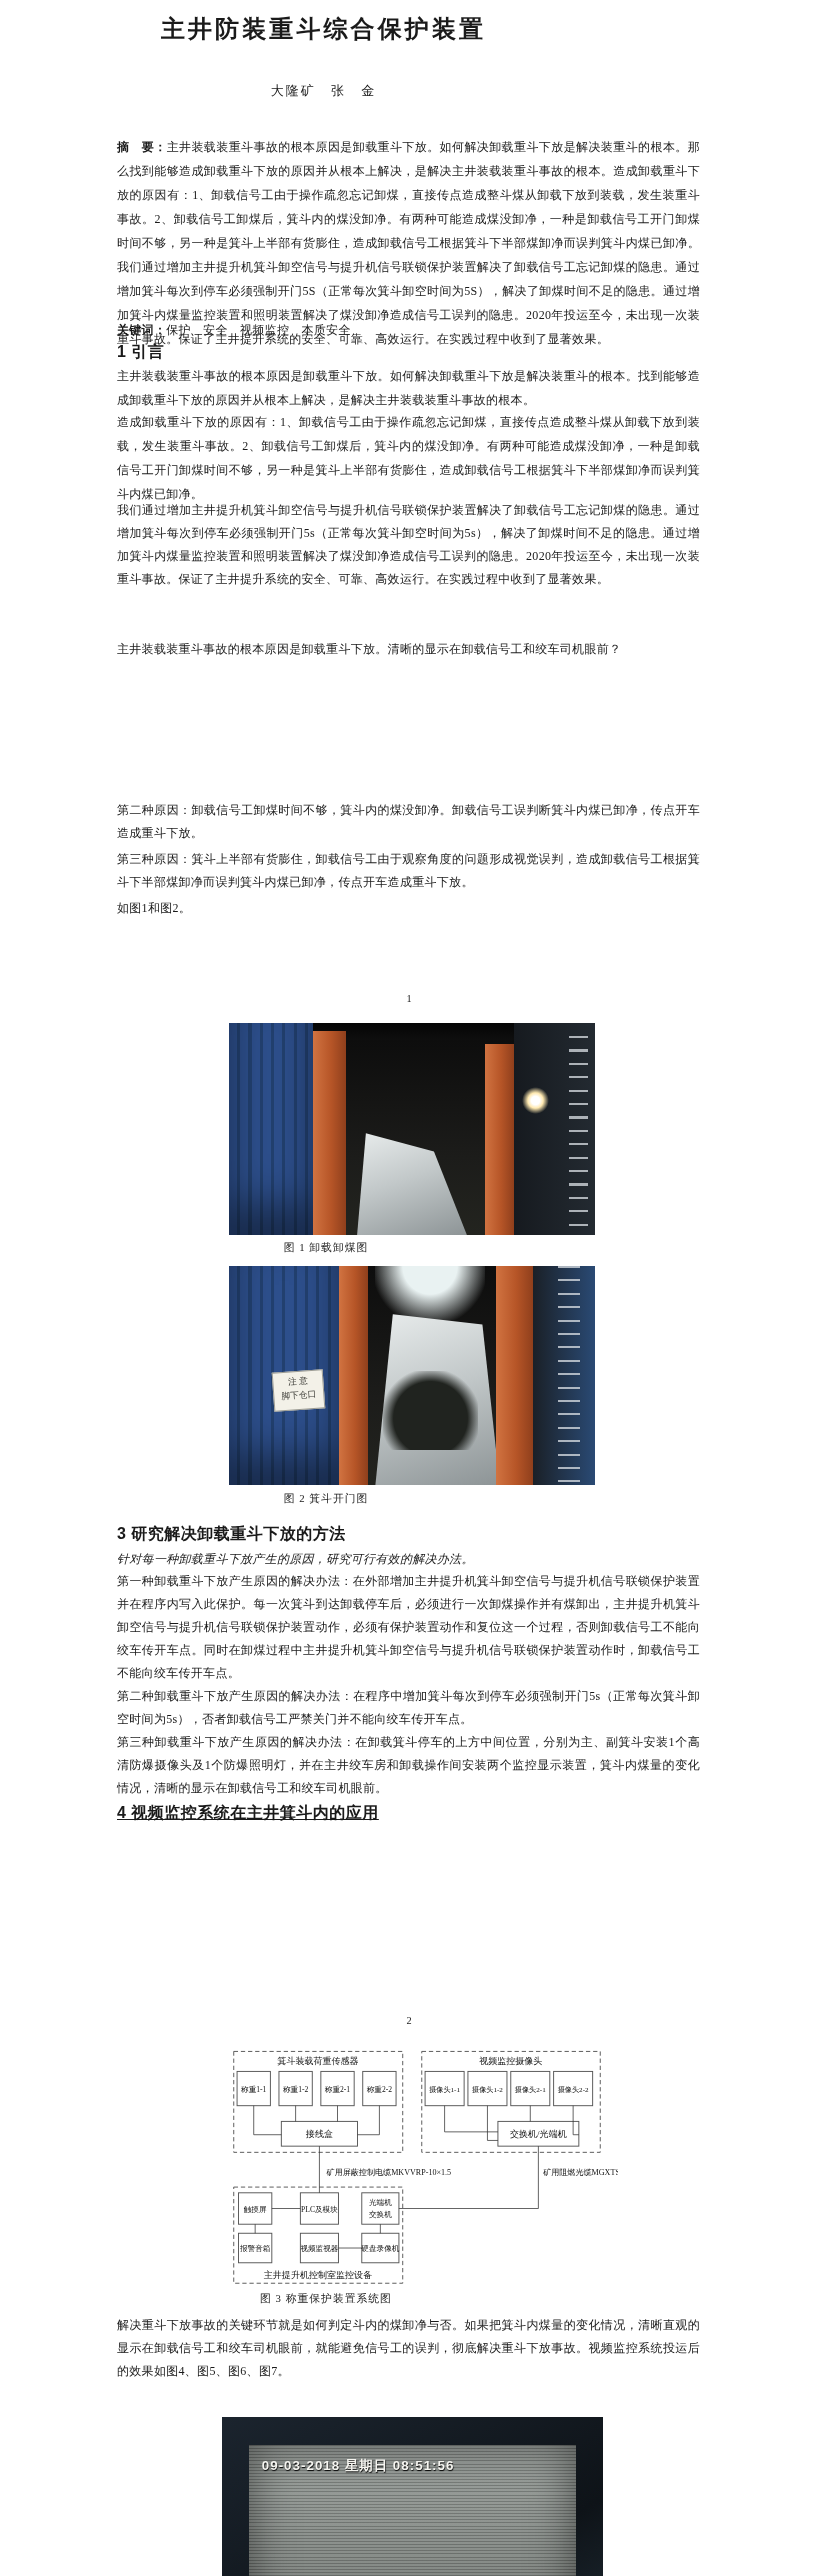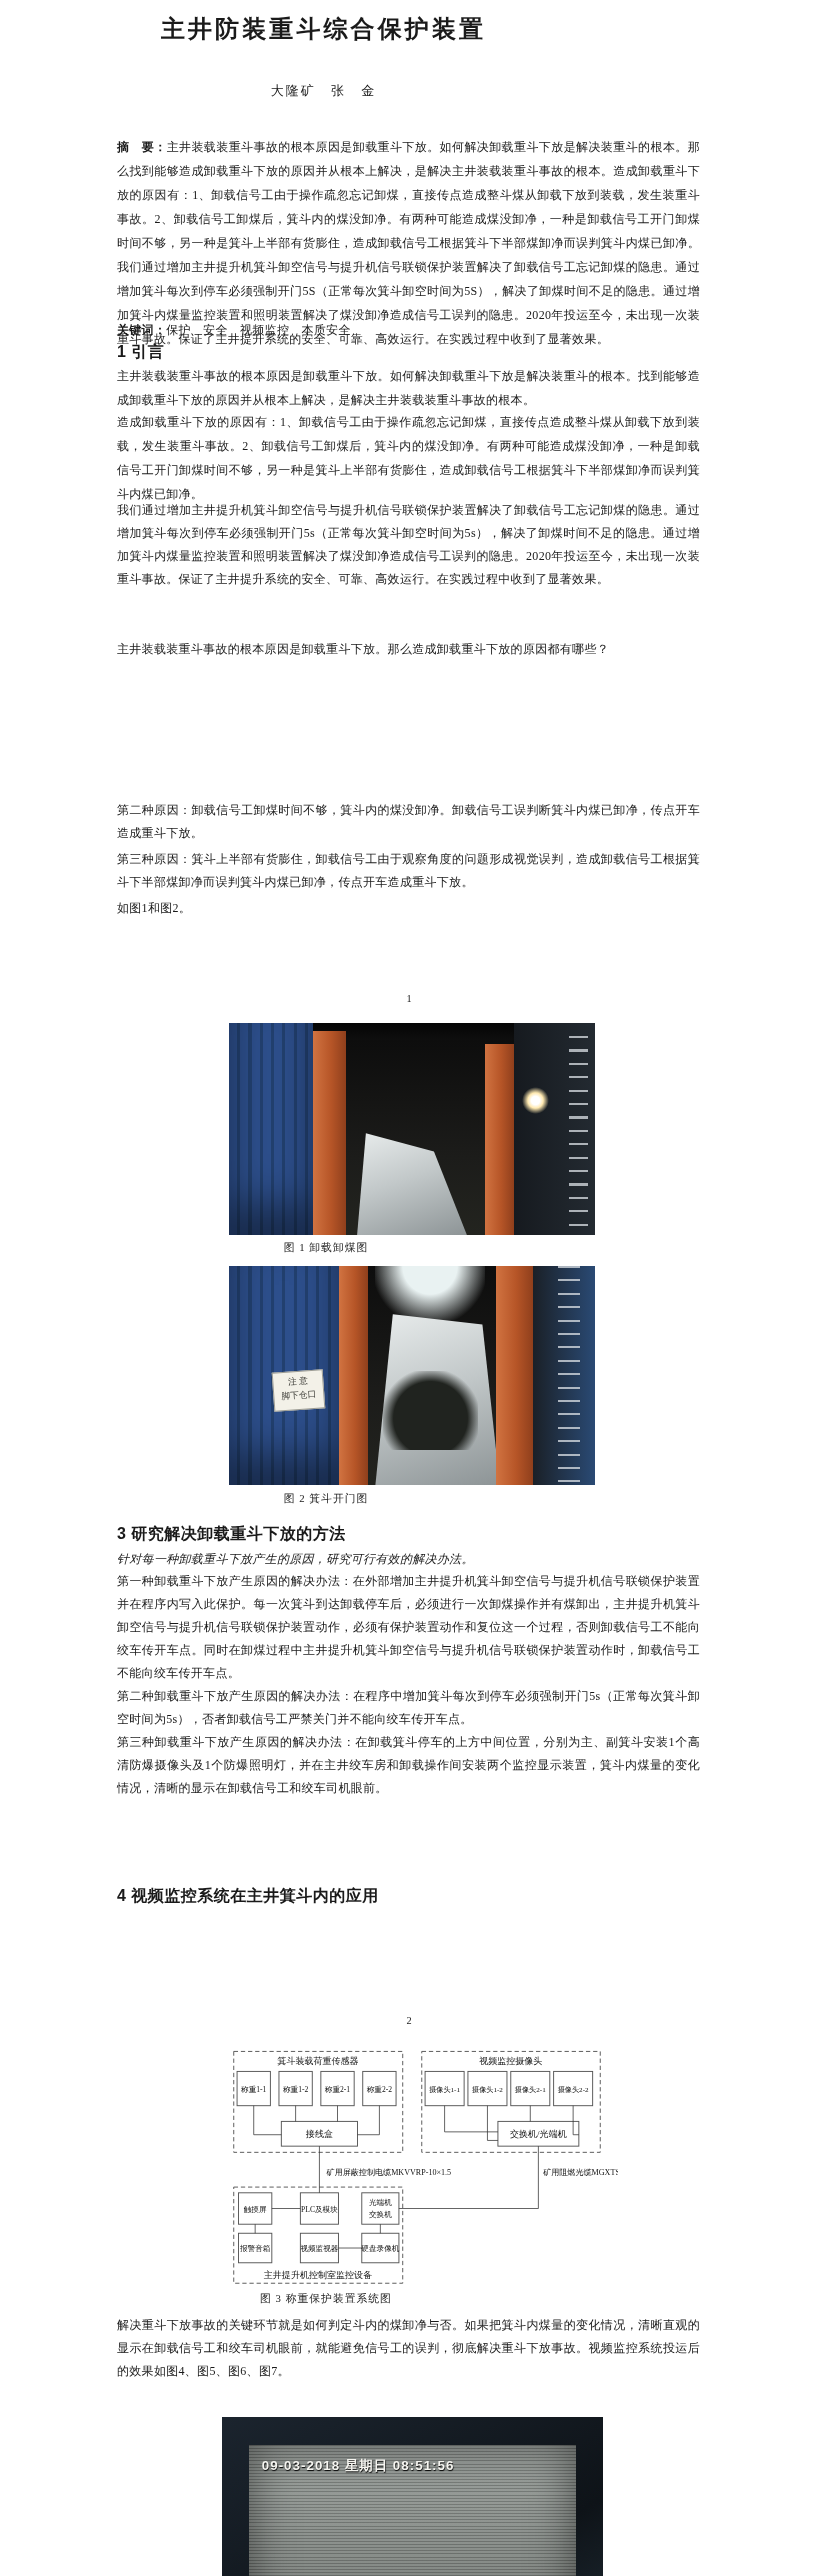--- a/index.html
+++ b/index.html
@@ -51,21 +51,21 @@
 
   <div class="body-block" style="top:135px;"><span class="bold-label">摘　要：</span><span>主井装载装重斗事故的根本原因是卸载重斗下放。如何解决卸载重斗下放是解决装重斗的根本。那么找到能够造成卸载重斗下放的原因并从根本上解决，是解决主井装载装重斗事故的根本。造成卸载重斗下放的原因有：1、卸载信号工由于操作疏忽忘记卸煤，直接传点造成整斗煤从卸载下放到装载，发生装重斗事故。2、卸载信号工卸煤后，箕斗内的煤没卸净。有两种可能造成煤没卸净，一种是卸载信号工开门卸煤时间不够，另一种是箕斗上半部有货膨住，造成卸载信号工根据箕斗下半部煤卸净而误判箕斗内煤已卸净。我们通过增加主井提升机箕斗卸空信号与提升机信号联锁保护装置解决了卸载信号工忘记卸煤的隐患。通过增加箕斗每次到停车必须强制开门5S（正常每次箕斗卸空时间为5S），解决了卸煤时间不足的隐患。通过增加箕斗内煤量监控装置和照明装置解决了煤没卸净造成信号工误判的隐患。2020年投运至今，未出现一次装重斗事故。保证了主井提升系统的安全、可靠、高效运行。在实践过程中收到了显著效果。</span></div>
 
   <div class="body-block" style="top:318px;"><span class="bold-label">关键词：</span><span>保护　安全　视频监控　本质安全</span></div>
 
   <div class="sec-heading" style="top:342px;">1 引言</div>
   <div class="body-block" style="top:364px;font-family:Liberation Serif, serif;">主井装载装重斗事故的根本原因是卸载重斗下放。如何解决卸载重斗下放是解决装重斗的根本。找到能够造成卸载重斗下放的原因并从根本上解决，是解决主井装载装重斗事故的根本。</div>
   <div class="body-block" style="top:410px;">造成卸载重斗下放的原因有：1、卸载信号工由于操作疏忽忘记卸煤，直接传点造成整斗煤从卸载下放到装载，发生装重斗事故。2、卸载信号工卸煤后，箕斗内的煤没卸净。有两种可能造成煤没卸净，一种是卸载信号工开门卸煤时间不够，另一种是箕斗上半部有货膨住，造成卸载信号工根据箕斗下半部煤卸净而误判箕斗内煤已卸净。</div>
   <div class="body-block lh44" style="top:499px;">我们通过增加主井提升机箕斗卸空信号与提升机信号联锁保护装置解决了卸载信号工忘记卸煤的隐患。通过增加箕斗每次到停车必须强制开门5s（正常每次箕斗卸空时间为5s），解决了卸煤时间不足的隐患。通过增加箕斗内煤量监控装置和照明装置解决了煤没卸净造成信号工误判的隐患。2020年投运至今，未出现一次装重斗事故。保证了主井提升系统的安全、可靠、高效运行。在实践过程中收到了显著效果。</div>
 
-  <div class="body-block lh44" style="top:638px;">主井装载装重斗事故的根本原因是卸载重斗下放。那么造成卸载重斗下放的原因都有哪些？</div>
+  <div class="body-block lh44" style="top:638px;">主井装载装重斗事故的根本原因是卸载重斗下放。清晰的显示在卸载信号工和绞车司机眼前？</div>
   <div class="body-block lh44" style="top:799px;">第二种原因：卸载信号工卸煤时间不够，箕斗内的煤没卸净。卸载信号工误判断箕斗内煤已卸净，传点开车造成重斗下放。</div>
   <div class="body-block lh44" style="top:848px;">第三种原因：箕斗上半部有货膨住，卸载信号工由于观察角度的问题形成视觉误判，造成卸载信号工根据箕斗下半部煤卸净而误判箕斗内煤已卸净，传点开车造成重斗下放。</div>
   <div class="body-block lh44" style="top:897px;">如图1和图2。</div>
 
   <div class="page-marker" style="top:993px;">1</div>
 
   <div class="photo" style="left:229px;top:1023px;width:366px;height:212px;">
     <div class="abs top-beam" style="left:0;top:0;width:100%;height:13%;"></div>
     <div class="abs blue-wall" style="left:0;top:0;width:23%;height:100%;"></div>
     <div class="abs orange-pillar" style="left:23%;top:4%;width:9%;height:96%;"></div>
@@ -94,21 +94,21 @@
     </div>
   </div>
   <div class="fig-caption" style="top:1492px;">图 2 箕斗开门图</div>
 
   <div class="sec-heading" style="top:1524px;">3 研究解决卸载重斗下放的方法</div>
   <div class="body-block lh44" style="top:1548px;font-style:italic;">针对每一种卸载重斗下放产生的原因，研究可行有效的解决办法。</div>
   <div class="body-block lh44" style="top:1570px;">第一种卸载重斗下放产生原因的解决办法：在外部增加主井提升机箕斗卸空信号与提升机信号联锁保护装置并在程序内写入此保护。每一次箕斗到达卸载停车后，必须进行一次卸煤操作并有煤卸出，主井提升机箕斗卸空信号与提升机信号联锁保护装置动作，必须有保护装置动作和复位这一个过程，否则卸载信号工不能向绞车传开车点。同时在卸煤过程中主井提升机箕斗卸空信号与提升机信号联锁保护装置动作时，卸载信号工不能向绞车传开车点。</div>
   <div class="body-block lh44" style="top:1685px;">第二种卸载重斗下放产生原因的解决办法：在程序中增加箕斗每次到停车必须强制开门5s（正常每次箕斗卸空时间为5s），否者卸载信号工严禁关门并不能向绞车传开车点。</div>
   <div class="body-block lh44" style="top:1731px;">第三种卸载重斗下放产生原因的解决办法：在卸载箕斗停车的上方中间位置，分别为主、副箕斗安装1个高清防爆摄像头及1个防爆照明灯，并在主井绞车房和卸载操作间安装两个监控显示装置，箕斗内煤量的变化情况，清晰的显示在卸载信号工和绞车司机眼前。</div>
 
-  <div class="sec-heading" style="top:1886px;">4 视频监控系统在主井箕斗内的应用</div>
+  <div class="sec-heading" style="top:1803px;text-decoration:underline;">4 视频监控系统在主井箕斗内的应用</div>
 
   <div class="page-marker" style="top:2015px;">2</div>
 
   <svg class="diagram-svg abs" style="left:216px;top:2050px;" width="402" height="238" viewBox="0 0 780 500">
     <g fill="none" stroke="#555" stroke-width="2">
 
       <rect x="5" y="3" width="355" height="212" stroke-dasharray="9 6"></rect>
       <rect x="400" y="3" width="375" height="212" stroke-dasharray="9 6"></rect>
       <rect x="5" y="288" width="355" height="202" stroke-dasharray="9 6"></rect>
 

